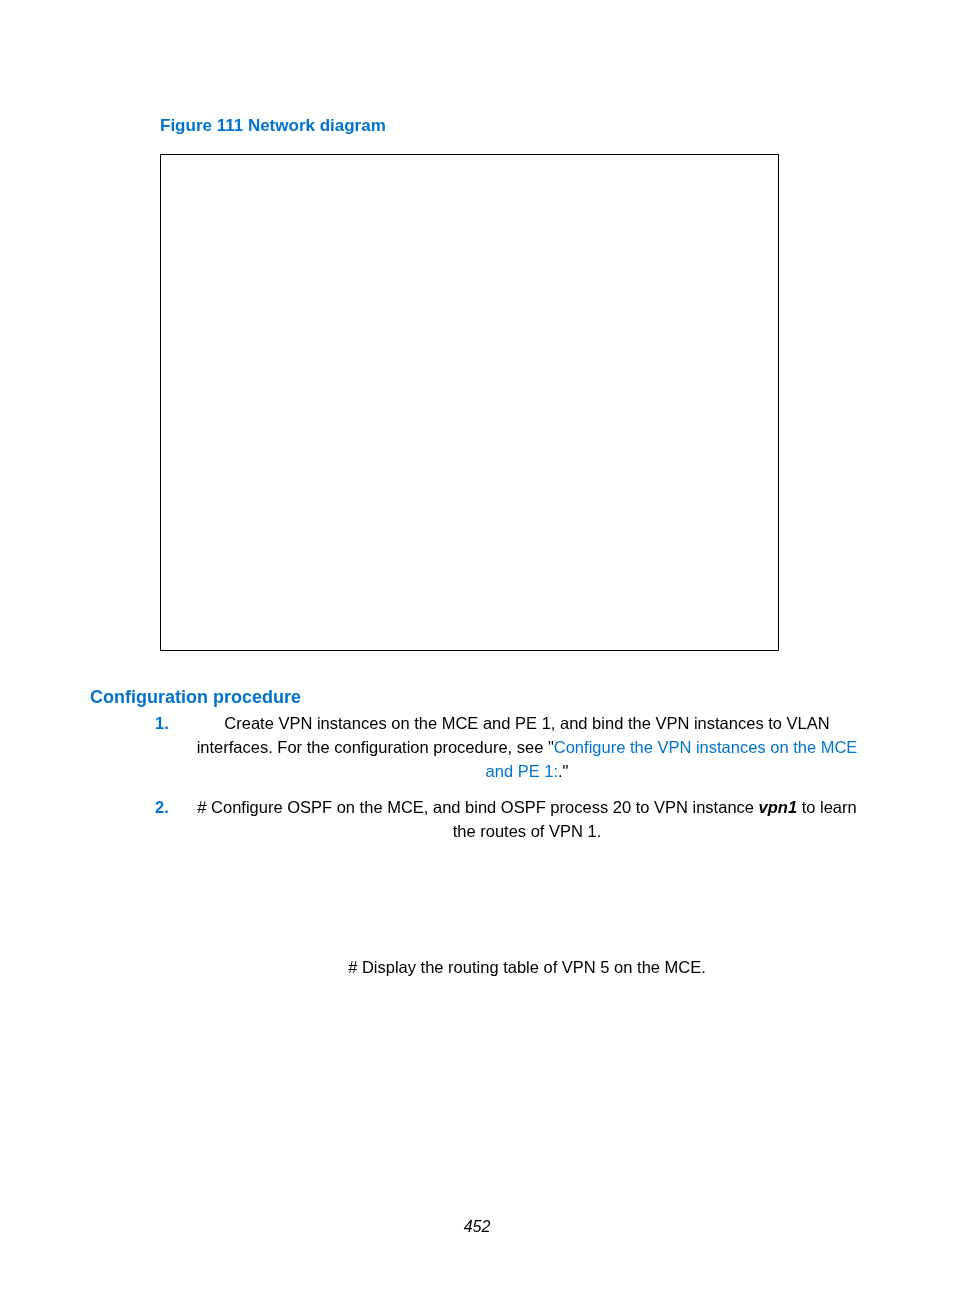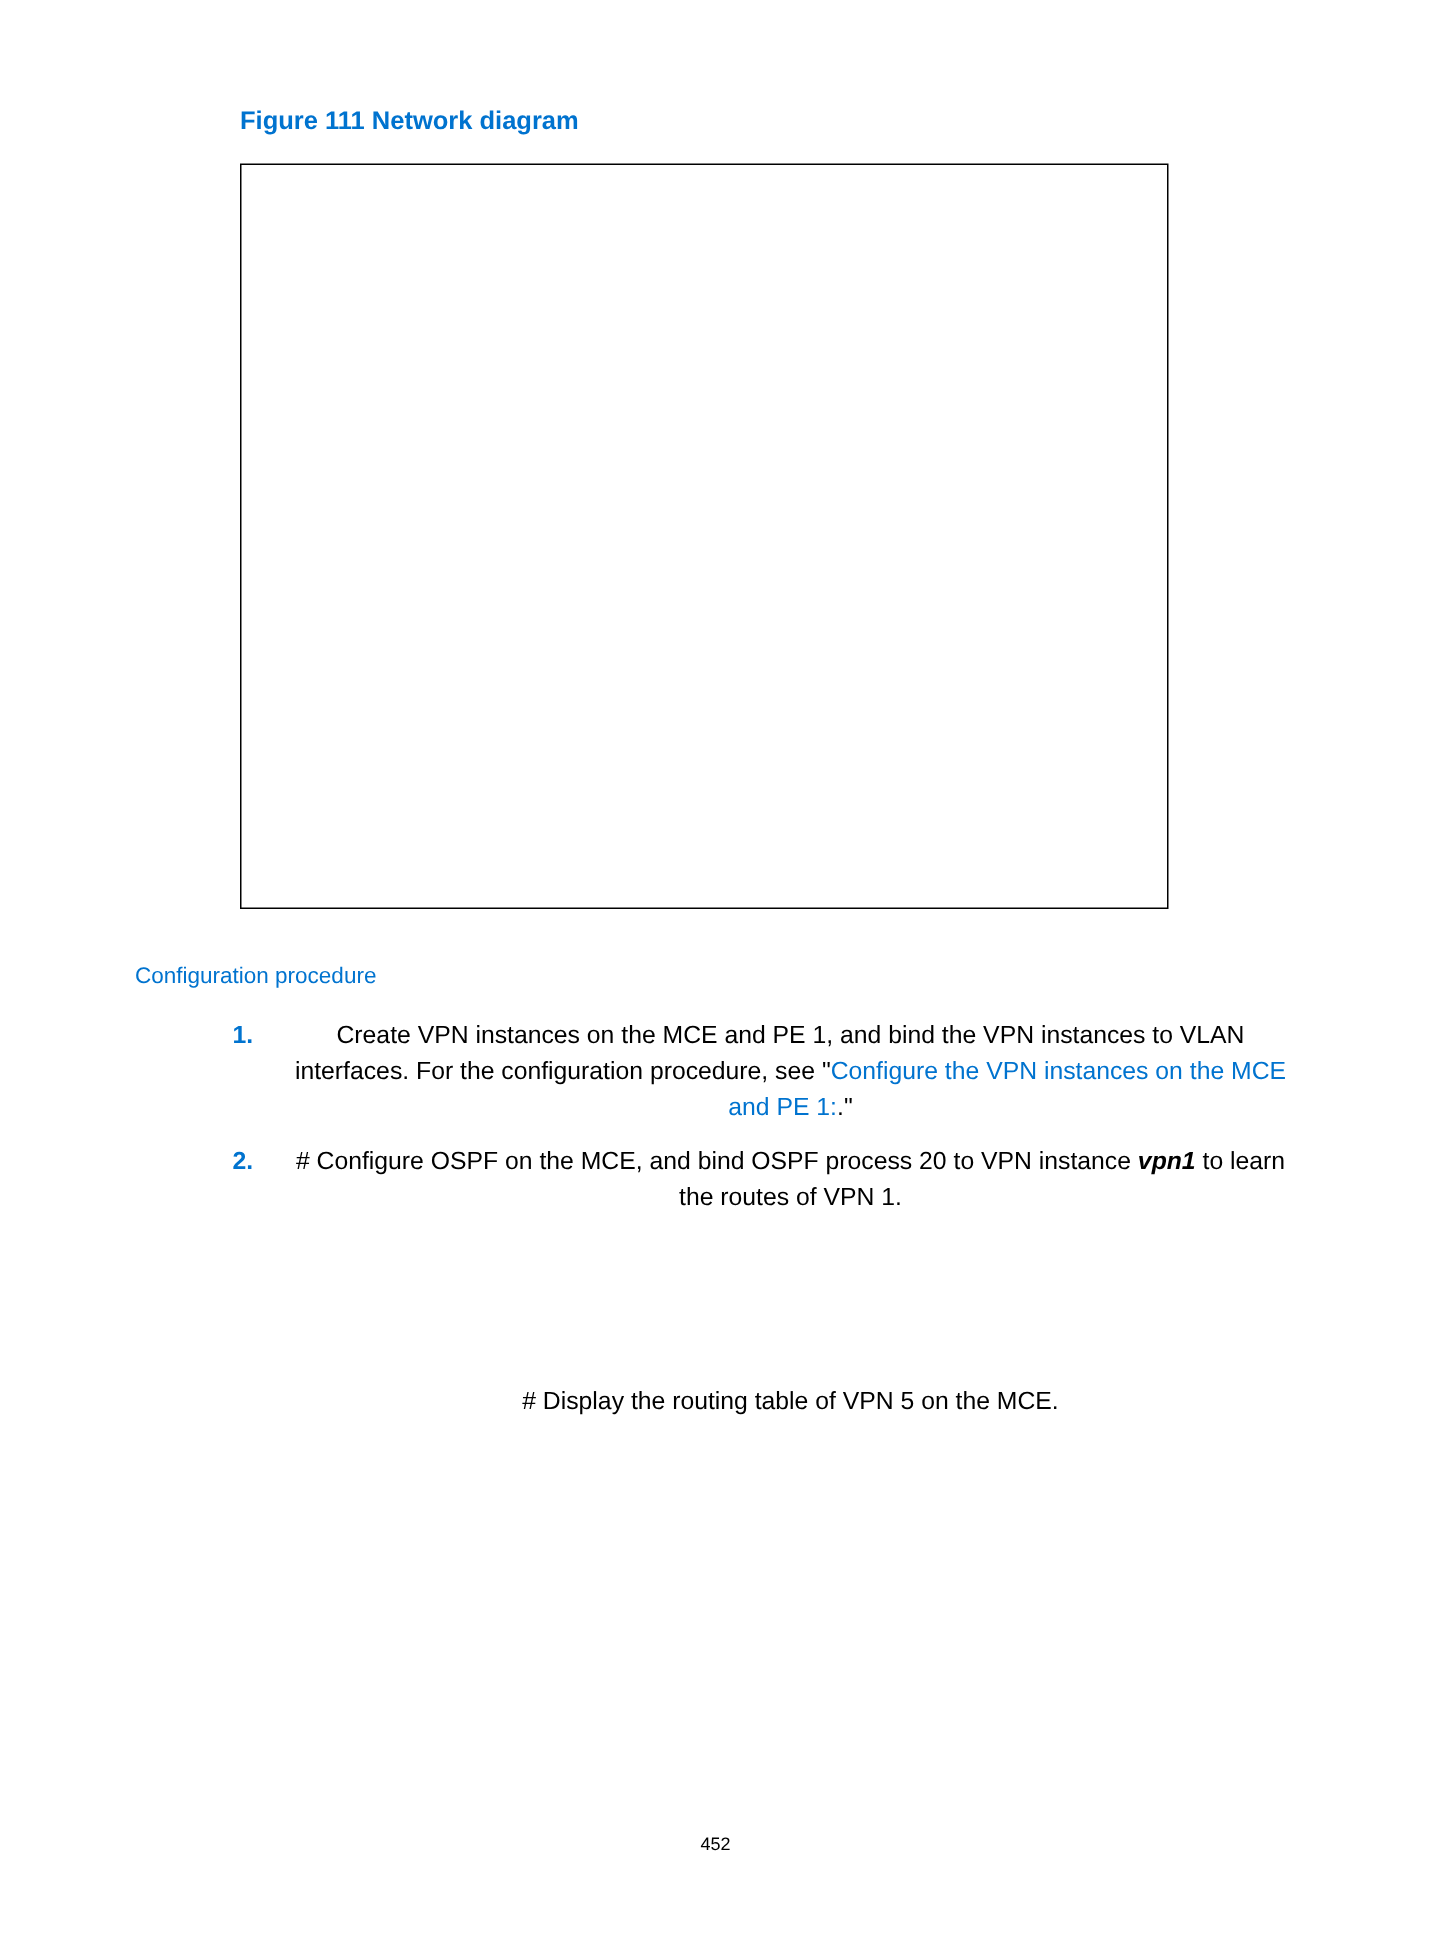--- a/index.html
+++ b/index.html
@@ -9,42 +9,42 @@
     width: 954px;
     height: 1296px;
     font-family: Arial, Helvetica, sans-serif;
     color: #000;
   }
   .page {
     position: relative;
     width: 954px;
     height: 1296px;
     box-sizing: border-box;
-    padding: 71px 90px 0 90px;
+    padding: 116px 90px 0 90px;
   }
   .figure-caption {
     color: #0073cf;
     font-weight: bold;
     font-size: 17px;
     margin-bottom: 18px;
     margin-left: 70px;
   }
   .figure-box {
     border: 1px solid #000;
     width: 617px;
     height: 495px;
     margin-left: 70px;
     margin-bottom: 36px;
     background: #fff;
   }
   .section-heading {
     color: #0073cf;
-    font-weight: normal;
-    font-size: 15px;
-    margin-bottom: 20px;
+    font-weight: bold;
+    font-size: 18px;
+    margin-bottom: 4px;
   }
   ol.proc {
     list-style: none;
     margin: 0;
     padding: 0 0 0 65px;
   }
   ol.proc > li {
     position: relative;
     margin-bottom: 12px;
     padding-left: 35px;
@@ -69,22 +69,23 @@
   .code-strong {
     font-weight: bold;
     font-style: italic;
   }
   .page-number {
     position: absolute;
     bottom: 60px;
     left: 0;
     width: 954px;
     text-align: center;
-    font-size: 12px;
+    font-size: 16px;
     color: #000;
+    font-style: italic;
   }
 </style>
 </head>
 <body>
 
 <div class="page">
 
   <div class="figure-caption">Figure 111 Network diagram</div>
   <div class="figure-box"></div>
 

